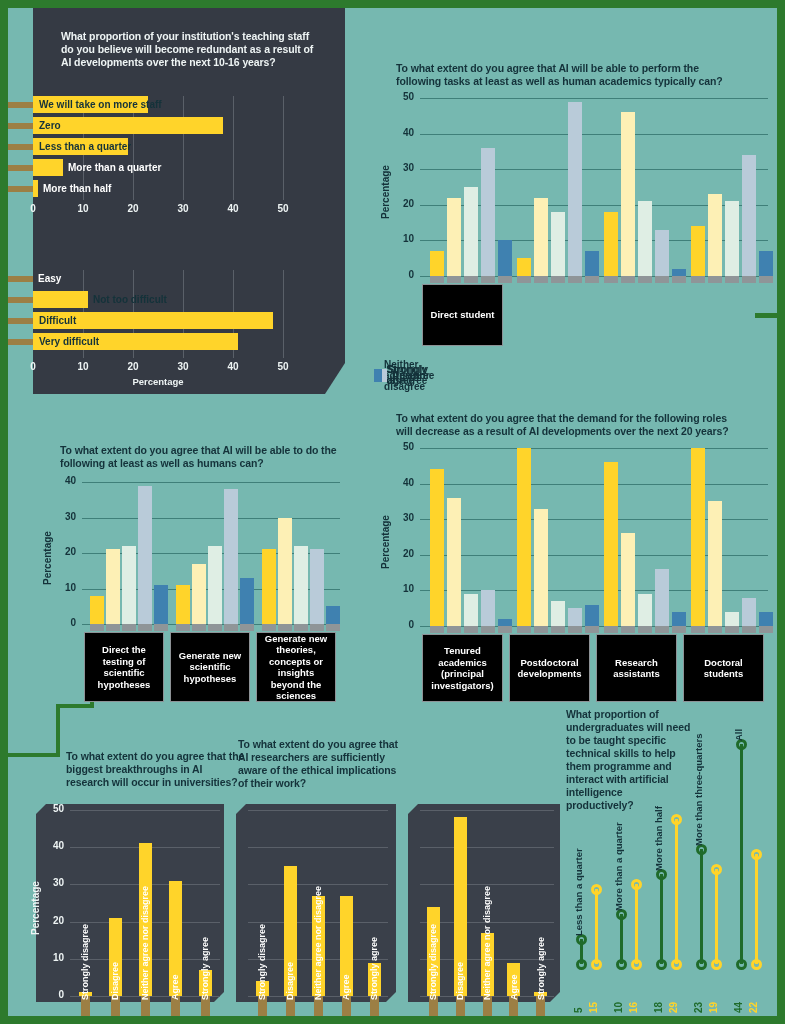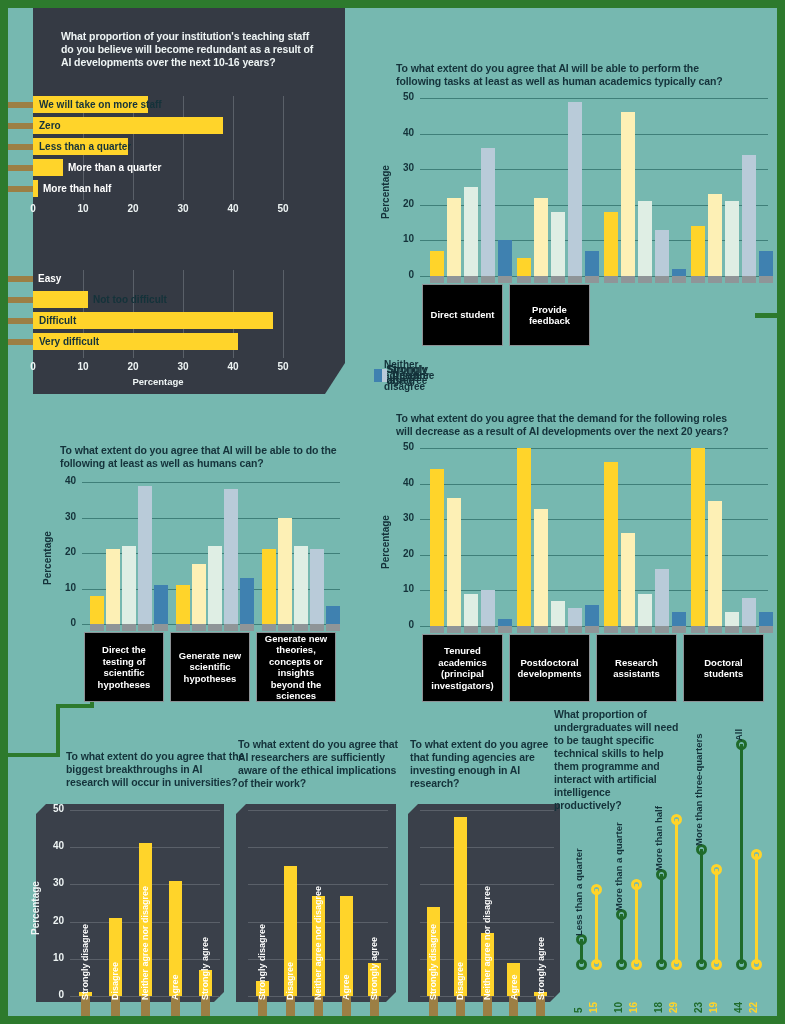--- a/index.html
+++ b/index.html
@@ -177,21 +177,20 @@
       <div style="position:absolute;left:121px;top:160.2px;width:14px;height:17.8px;background:#ffd42a;"></div>
       <div style="position:absolute;left:121px;top:178px;width:14px;height:7px;background:#8f9598;"></div>
       <div style="position:absolute;left:138px;top:99.67999999999999px;width:14px;height:78.32000000000001px;background:#fdf0b5;"></div>
       <div style="position:absolute;left:138px;top:178px;width:14px;height:7px;background:#8f9598;"></div>
       <div style="position:absolute;left:155px;top:113.92px;width:14px;height:64.08px;background:#dfeee4;"></div>
       <div style="position:absolute;left:155px;top:178px;width:14px;height:7px;background:#8f9598;"></div>
       <div style="position:absolute;left:172px;top:3.5600000000000023px;width:14px;height:174.44px;background:#b9cbd9;"></div>
       <div style="position:absolute;left:172px;top:178px;width:14px;height:7px;background:#8f9598;"></div>
       <div style="position:absolute;left:189px;top:153.07999999999998px;width:14px;height:24.92px;background:#3f81b0;"></div>
       <div style="position:absolute;left:189px;top:178px;width:14px;height:7px;background:#8f9598;"></div>
-      <div class="catbox" style="left:113px;top:186px;width:81px;height:62px;">Provide feedback</div>
       <div style="position:absolute;left:208px;top:113.92px;width:14px;height:64.08px;background:#ffd42a;"></div>
       <div style="position:absolute;left:208px;top:178px;width:14px;height:7px;background:#8f9598;"></div>
       <div style="position:absolute;left:225px;top:14.23999999999998px;width:14px;height:163.76000000000002px;background:#fdf0b5;"></div>
       <div style="position:absolute;left:225px;top:178px;width:14px;height:7px;background:#8f9598;"></div>
       <div style="position:absolute;left:242px;top:103.24000000000001px;width:14px;height:74.75999999999999px;background:#dfeee4;"></div>
       <div style="position:absolute;left:242px;top:178px;width:14px;height:7px;background:#8f9598;"></div>
       <div style="position:absolute;left:259px;top:131.72px;width:14px;height:46.28px;background:#b9cbd9;"></div>
       <div style="position:absolute;left:259px;top:178px;width:14px;height:7px;background:#8f9598;"></div>
       <div style="position:absolute;left:276px;top:170.88px;width:14px;height:7.12px;background:#3f81b0;"></div>
       <div style="position:absolute;left:276px;top:178px;width:14px;height:7px;background:#8f9598;"></div>
@@ -390,21 +389,20 @@
       <div style="position:absolute;left:77.5px;top:192px;width:9px;height:28px;background:#9c7f44;"></div>
       <div class="vbarlabel" style="left: 87px; top: 186px; bottom: auto; transform-origin: left bottom; transform: rotate(-90deg); position: absolute;">Neither agree nor disagree</div>
       <div style="position:absolute;left:103.5px;top:91.55999999999999px;width:13px;height:100.44000000000001px;background:#ffd42a;"></div>
       <div style="position:absolute;left:105.5px;top:192px;width:9px;height:28px;background:#9c7f44;"></div>
       <div class="vbarlabel" style="left: 115px; top: 186px; bottom: auto; transform-origin: left bottom; transform: rotate(-90deg); position: absolute;">Agree</div>
       <div style="position:absolute;left:131.5px;top:158.52px;width:13px;height:33.48px;background:#ffd42a;"></div>
       <div style="position:absolute;left:133.5px;top:192px;width:9px;height:28px;background:#9c7f44;"></div>
       <div class="vbarlabel" style="left: 143px; top: 186px; bottom: auto; transform-origin: left bottom; transform: rotate(-90deg); position: absolute;">Strongly agree</div>
     </div>
 
-  <div class="q" style="position:absolute;left:402px;top:730px;width:152px;">To what extent do you agree that funding agencies are investing enough in AI research?</div>
   <div id="chart8" style="position:absolute;left:400px;top:796px;width:152px;height:222px;">
       <div class="smallpanel" style="left:0px;top:0px;width:152px;height:198px;"></div>
       <div class="gl dark" style="left:12px;top:192px;width:134px;"></div>
       <div class="gl dark" style="left:12px;top:154.8px;width:134px;"></div>
       <div class="gl dark" style="left:12px;top:117.6px;width:134px;"></div>
       <div class="gl dark" style="left:12px;top:80.4px;width:134px;"></div>
       <div class="gl dark" style="left:12px;top:43.19999999999999px;width:134px;"></div>
       <div class="gl dark" style="left:12px;top:6px;width:134px;"></div>
       <div style="position:absolute;left:18.9px;top:102.72px;width:13px;height:89.28px;background:#ffd42a;"></div>
       <div style="position:absolute;left:20.9px;top:192px;width:9px;height:28px;background:#9c7f44;"></div>
@@ -416,21 +414,21 @@
       <div style="position:absolute;left:74.5px;top:192px;width:9px;height:28px;background:#9c7f44;"></div>
       <div class="vbarlabel" style="left: 84px; top: 186px; bottom: auto; transform-origin: left bottom; transform: rotate(-90deg); position: absolute;">Neither agree nor disagree</div>
       <div style="position:absolute;left:99.30000000000001px;top:158.52px;width:13px;height:33.48px;background:#ffd42a;"></div>
       <div style="position:absolute;left:101.30000000000001px;top:192px;width:9px;height:28px;background:#9c7f44;"></div>
       <div class="vbarlabel" style="left: 110.8px; top: 186px; bottom: auto; transform-origin: left bottom; transform: rotate(-90deg); position: absolute;">Agree</div>
       <div style="position:absolute;left:126.10000000000001px;top:188.28px;width:13px;height:3.72px;background:#ffd42a;"></div>
       <div style="position:absolute;left:128.10000000000002px;top:192px;width:9px;height:28px;background:#9c7f44;"></div>
       <div class="vbarlabel" style="left: 137.6px; top: 186px; bottom: auto; transform-origin: left bottom; transform: rotate(-90deg); position: absolute;">Strongly agree</div>
     </div>
 
-  <div class="q" style="position:absolute;left:546px;top:700px;width:126px;">What proportion of undergraduates will need to be taught specific technical skills to help them programme and interact with artificial intelligence productively?</div>
+  <div class="q" style="position:absolute;left:558px;top:700px;width:126px;">What proportion of undergraduates will need to be taught specific technical skills to help them programme and interact with artificial intelligence productively?</div>
   <div id="chart9" style="position:absolute;left:560px;top:700px;width:214px;height:320px;">
       <div class="lolstem" style="left:12px;top:231px;height:25px;background:#1f6b2a;"></div>
       <div class="lolhead" style="left:8px;top:226px;border:3px solid #1f6b2a;"></div>
       <div class="lolhead" style="left:8px;top:251px;border:3px solid #1f6b2a;"></div>
       <div class="lolval" style="left:16px;top:294px;color:#1f6b2a;">5</div>
       <div class="lolstem" style="left:27px;top:181px;height:75px;background:#ffd42a;"></div>
       <div class="lolhead" style="left:23px;top:176px;border:3px solid #ffd42a;"></div>
       <div class="lolhead" style="left:23px;top:251px;border:3px solid #ffd42a;"></div>
       <div class="lolval" style="left:31px;top:294px;color:#ffd42a;">15</div>
       <div class="lolcat" style="left:16px;top:217px;">Less than a quarter</div>

